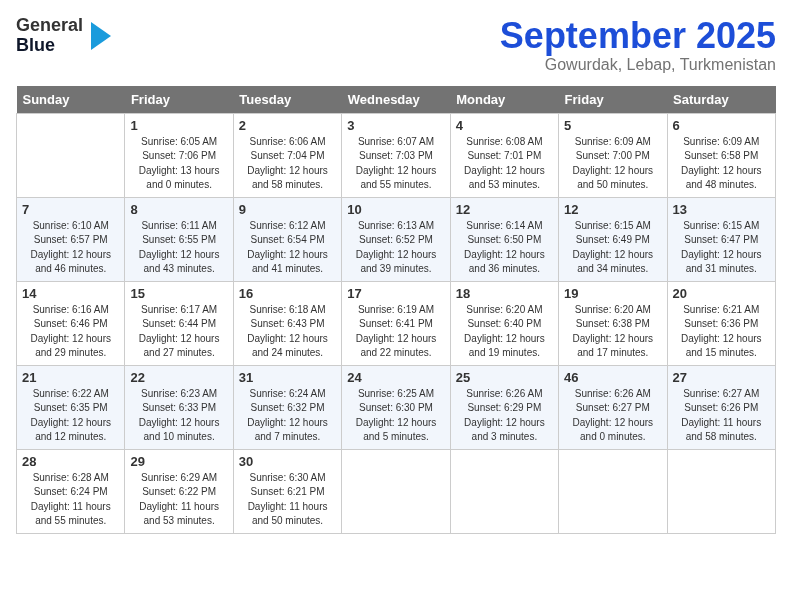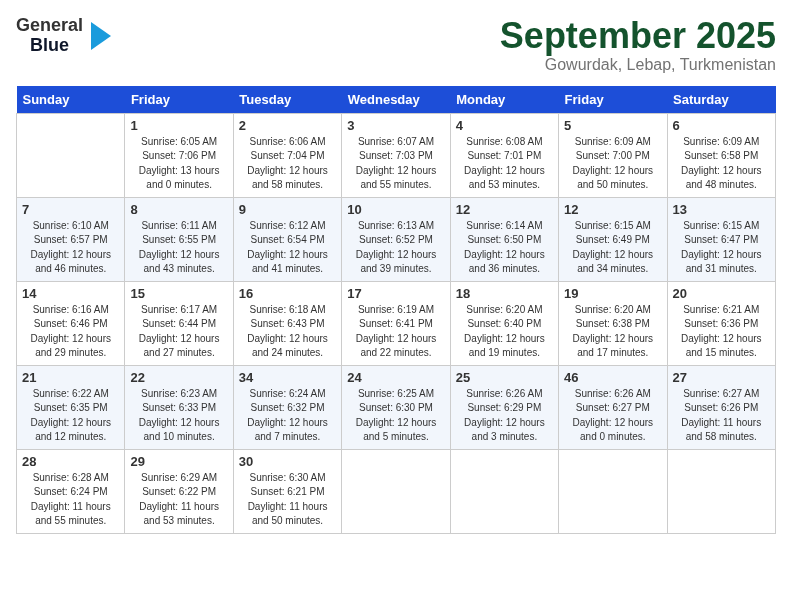--- a/index.html
+++ b/index.html
@@ -13,42 +13,41 @@
     .header {
       display: flex;
       align-items: flex-start;
       justify-content: space-between;
       margin-bottom: 12px;
     }
     .logo {
       display: flex;
       align-items: center;
       gap: 4px;
-      text-align: center;
     }
     .title-area {
       text-align: right;
     }
     .month-title {
       font-size: 36px;
       font-weight: bold;
-      color: #14532d;
+      color: #1d4ed8;
       line-height: 1.1;
     }
     .location {
       font-size: 16px;
       color: #737373;
     }
     table {
       width: 100%;
       border-collapse: collapse;
       font-size: 10.5px;
     }
     thead tr th {
-      background-color: #1d4ed8;
+      background-color: #737373;
       color: #fff;
       text-align: left;
       padding: 6px 6px;
       font-size: 13px;
       font-weight: bold;
     }
     tbody tr td {
       border: 1px solid #ccc;
       vertical-align: top;
       padding: 4px 5px;
@@ -199,21 +198,21 @@
       <tr>
         <td>
           <div class="day-number">21</div>
           <div class="day-info">Sunrise: 6:22 AM<br>Sunset: 6:35 PM<br>Daylight: 12 hours and 12 minutes.</div>
         </td>
         <td>
           <div class="day-number">22</div>
           <div class="day-info">Sunrise: 6:23 AM<br>Sunset: 6:33 PM<br>Daylight: 12 hours and 10 minutes.</div>
         </td>
         <td>
-          <div class="day-number">34</div>
+          <div class="day-number">31</div>
           <div class="day-info">Sunrise: 6:24 AM<br>Sunset: 6:32 PM<br>Daylight: 12 hours and 7 minutes.</div>
         </td>
         <td>
           <div class="day-number">24</div>
           <div class="day-info">Sunrise: 6:25 AM<br>Sunset: 6:30 PM<br>Daylight: 12 hours and 5 minutes.</div>
         </td>
         <td>
           <div class="day-number">25</div>
           <div class="day-info">Sunrise: 6:26 AM<br>Sunset: 6:29 PM<br>Daylight: 12 hours and 3 minutes.</div>
         </td>

